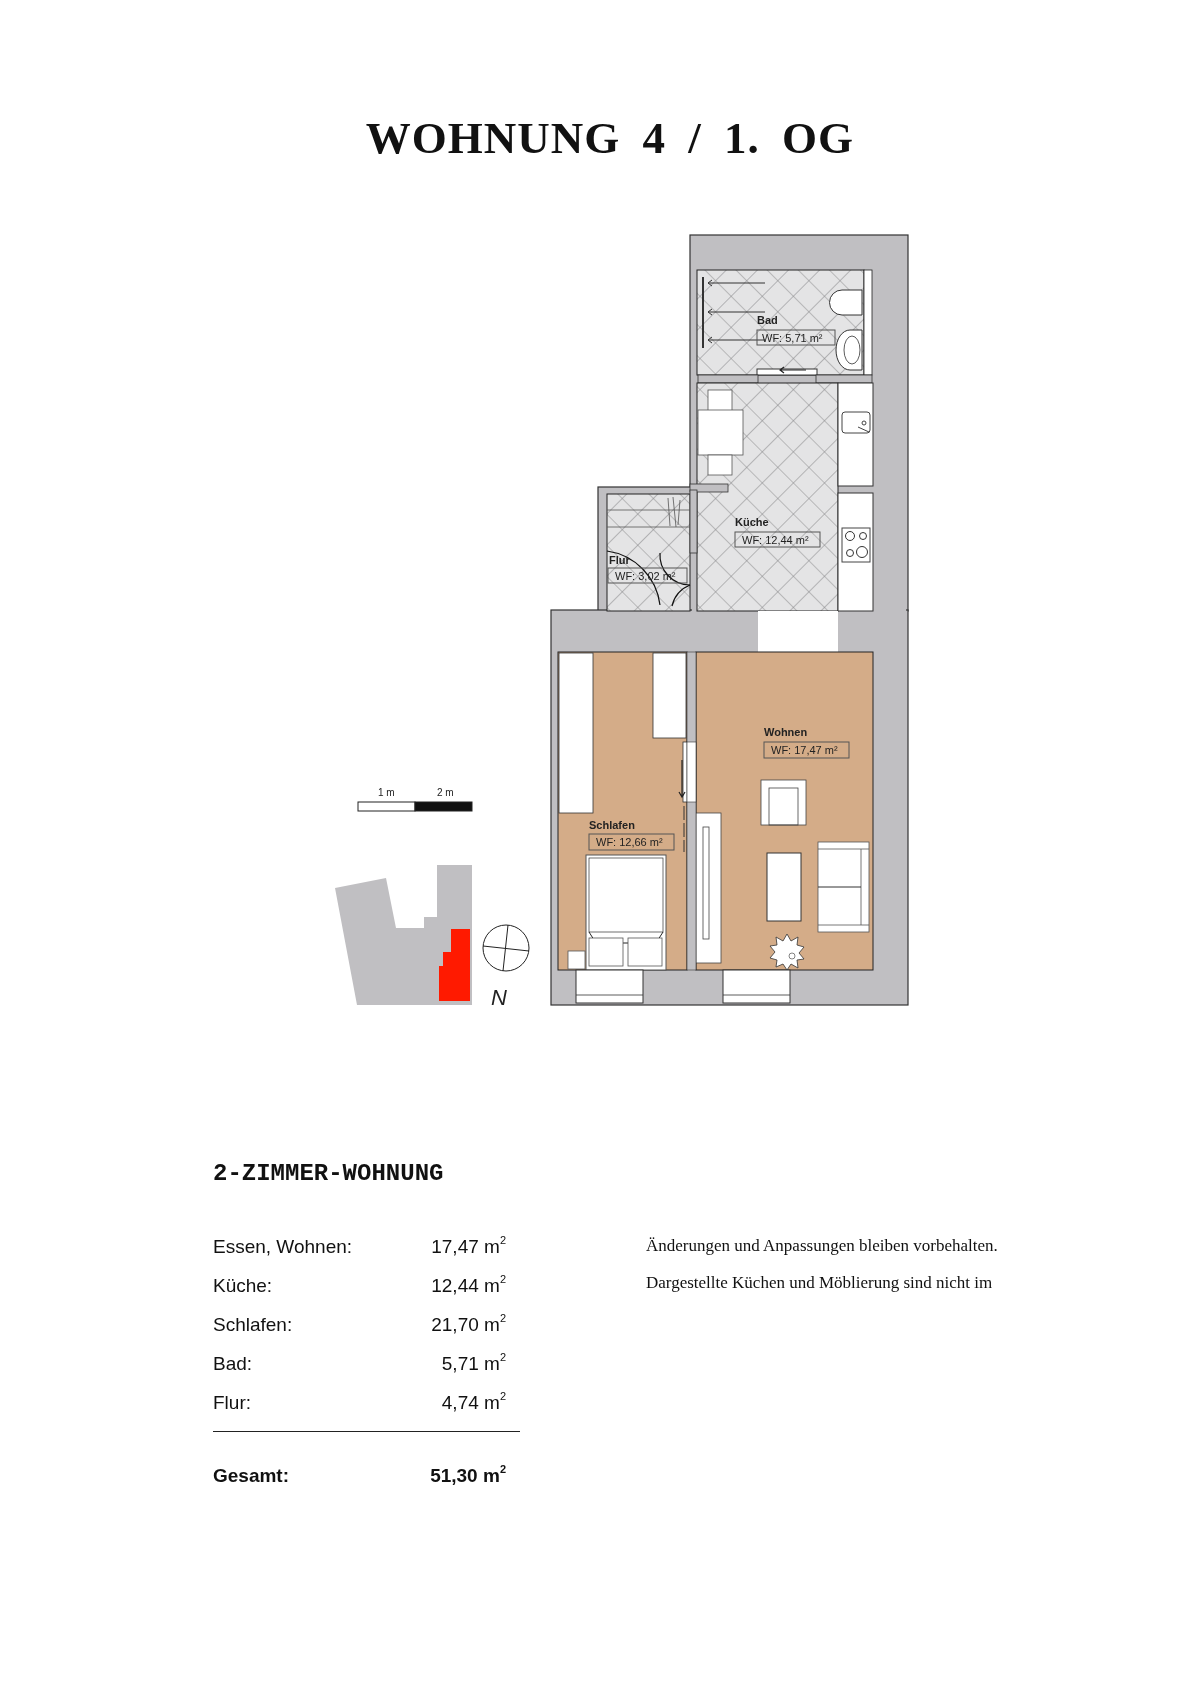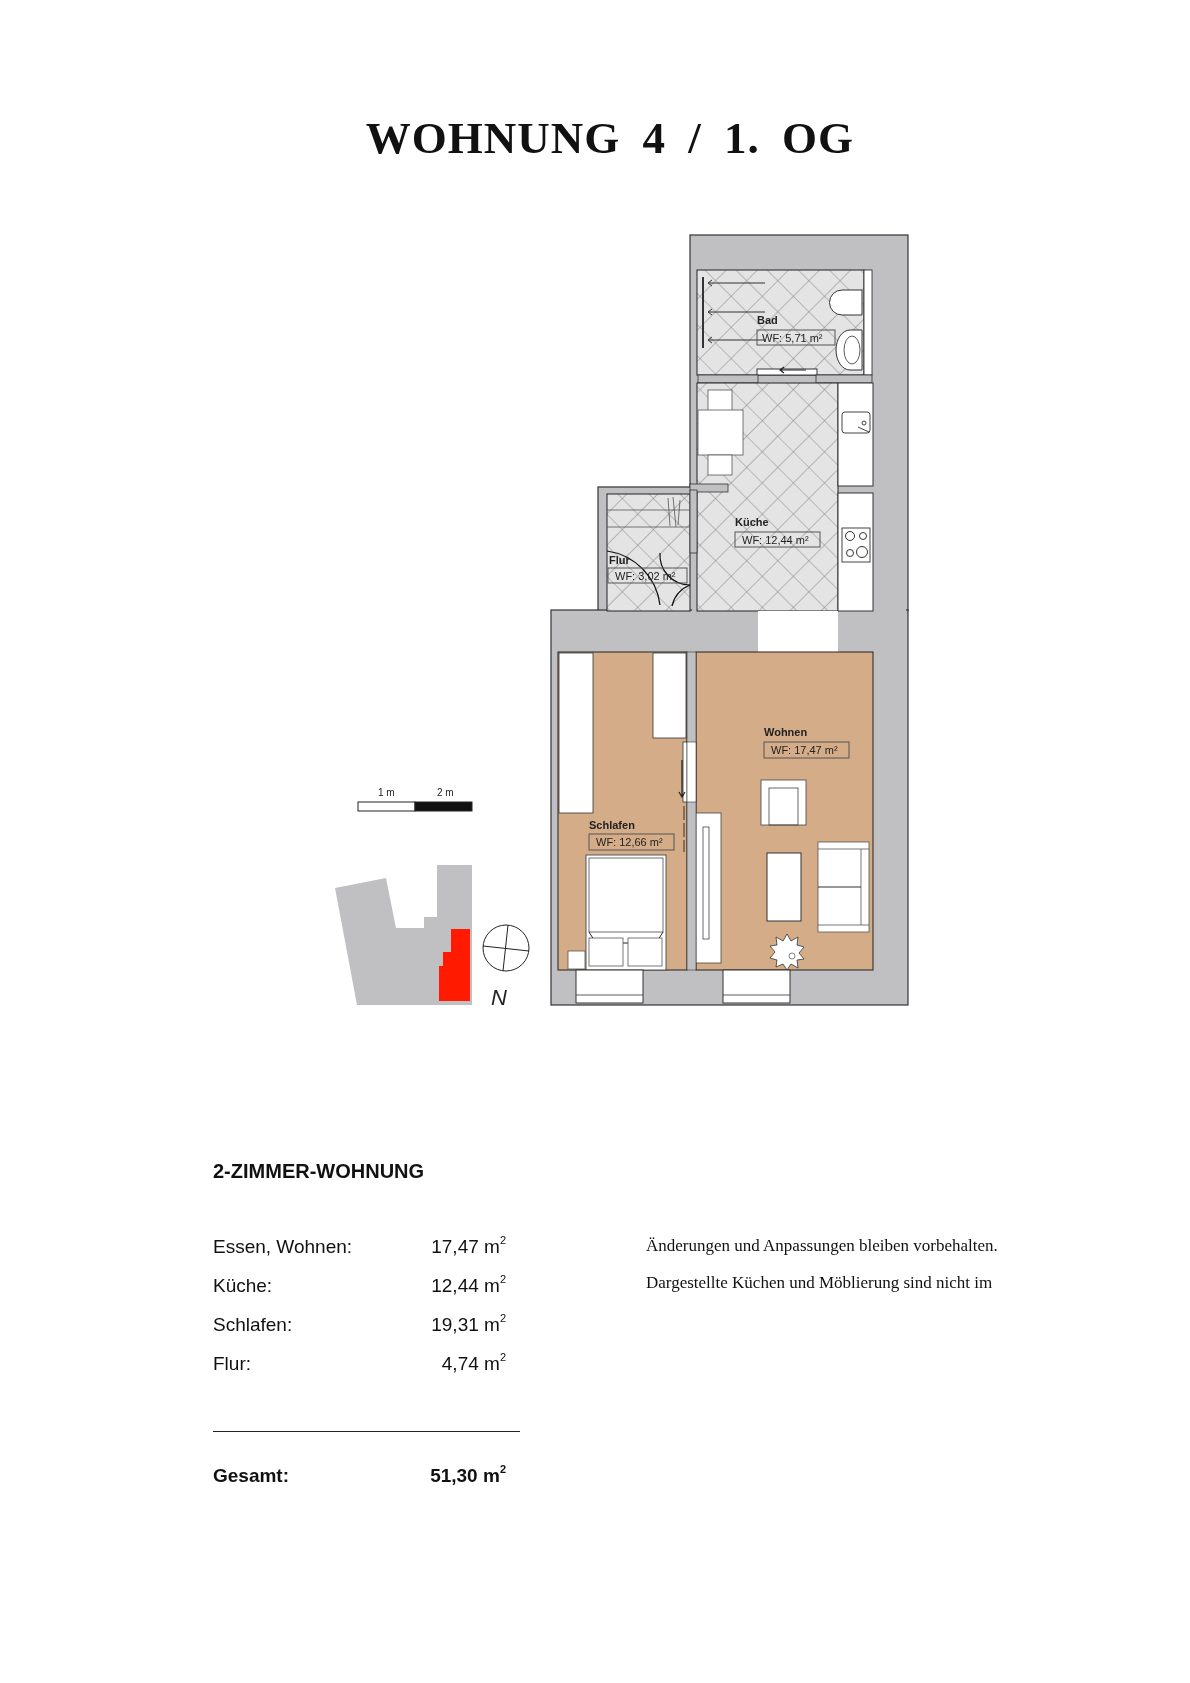--- a/index.html
+++ b/index.html
@@ -6,21 +6,21 @@
   body { width:1190px; height:1683px; position:relative; overflow:hidden; }
   .title {
     position:absolute; left:0; top:112px; width:1220px; text-align:center;
     font-family:"Liberation Serif", serif; font-weight:bold; font-size:45px;
     letter-spacing:1px; color:#111; word-spacing:10px;
   }
   svg.plan { position:absolute; left:0; top:0; }
   .lbl { font-family:"Liberation Sans", sans-serif; fill:#222; }
   .heading {
     position:absolute; left:213px; top:1160px;
-    font-family:Liberation Sans, sans-serif; font-weight:bold; font-size:20px; color:#111;
+    font-family:Liberation Mono, monospace; font-weight:bold; font-size:24px; color:#111;
   }
   .area-table { position:absolute; left:213px; top:1236px; width:293px; }
   .row { position:relative; height:39px; font-family:Liberation Sans, sans-serif; font-size:19px; color:#111; }
   .row .name { position:absolute; left:0; top:0; }
   .row .val  { position:absolute; right:0; top:0; text-align:right;margin-left:29px; }
   .row .val sup { font-size:11px; vertical-align:9px; line-height:0; }
   .rule { position:absolute; left:213px; top:1431px; width:307px; height:1px; background:#222; }
   .total { position:absolute; left:213px; top:1465px; width:293px; height:30px;
            font-family:"Liberation Sans", sans-serif; font-size:19px; font-weight:bold; color:#111; }
   .total .name { position:absolute; left:0; top:0; }
@@ -222,21 +222,25 @@
   <div class="row">
     <span class="name">Essen, Wohnen:</span>
     <span class="val"><span>17,47 m</span><sup>2</sup></span>
   </div>
   <div class="row">
     <span class="name">Küche:</span>
     <span class="val"><span>12,44 m</span><sup>2</sup></span>
   </div>
   <div class="row">
     <span class="name">Schlafen:</span>
-    <span class="val"><span>19,31 m</span><sup>2</sup></span>
+    <span class="val"><span>21,70 m</span><sup>2</sup></span>
+  </div>
+  <div class="row">
+    <span class="name">Bad:</span>
+    <span class="val"><span>5,71 m</span><sup>2</sup></span>
   </div>
   <div class="row">
     <span class="name">Flur:</span>
     <span class="val"><span>4,74 m</span><sup>2</sup></span>
   </div>
 </div>
 
 <div class="rule"></div>
 
 <div class="total">

